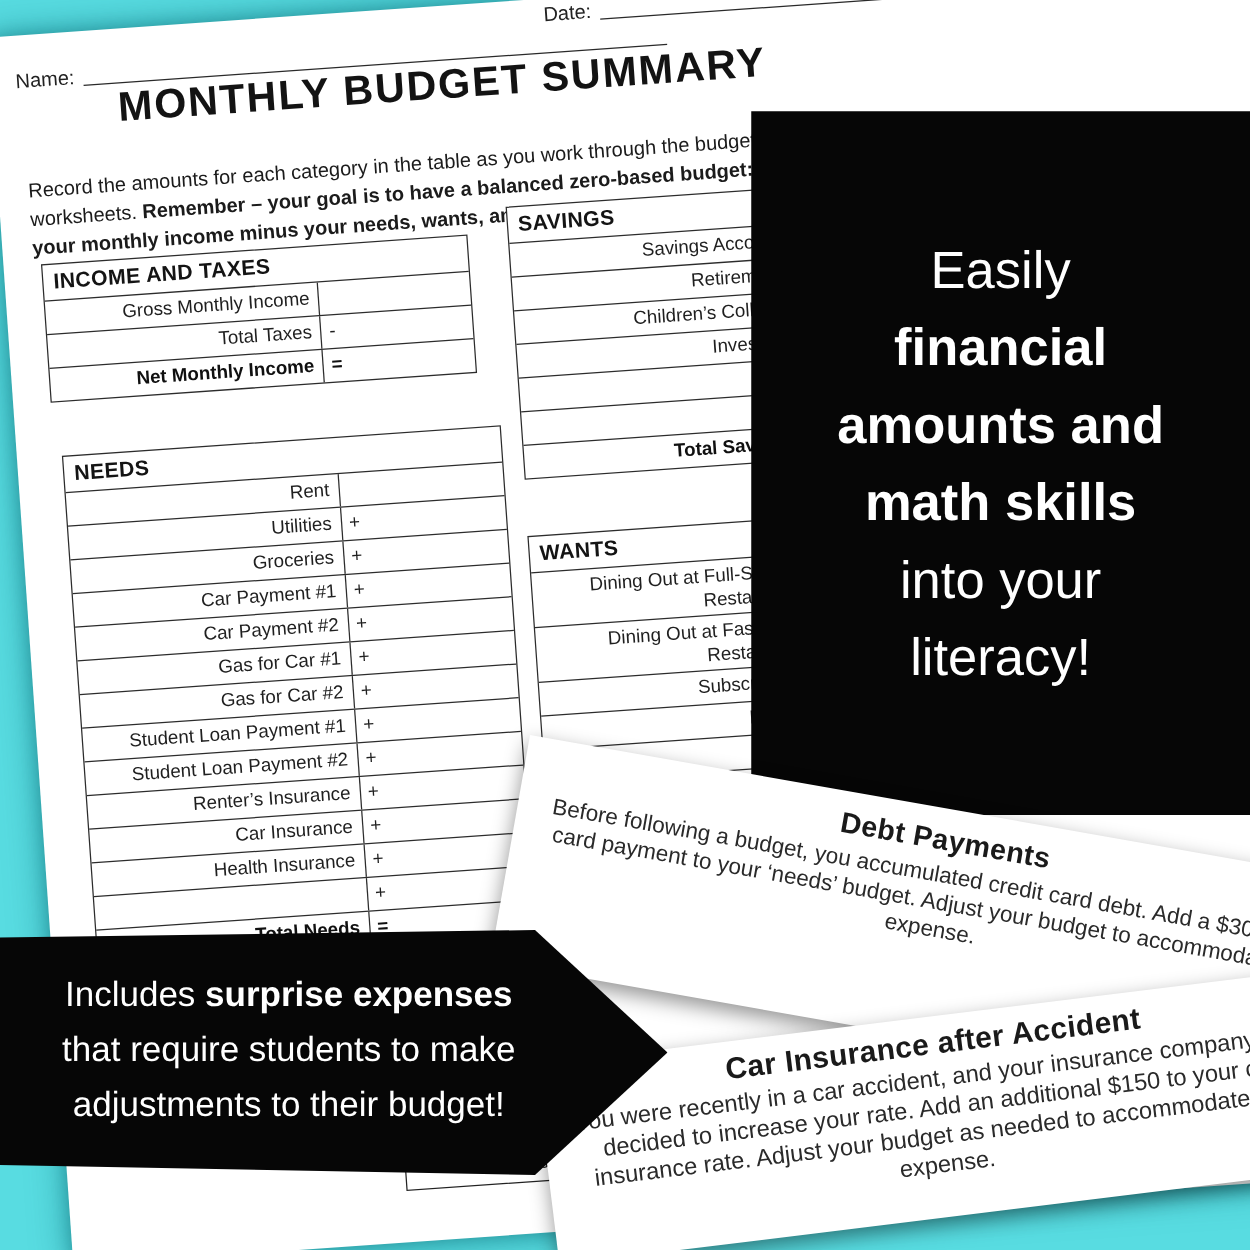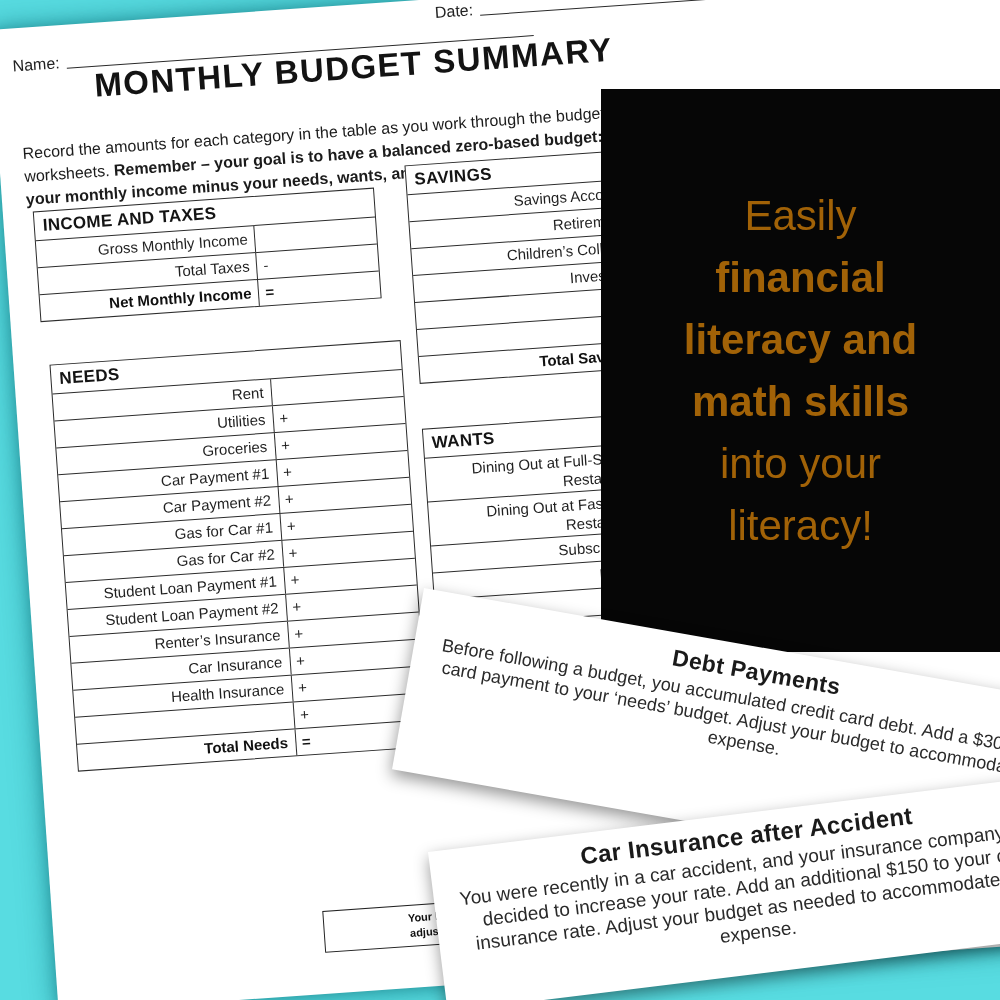--- a/index.html
+++ b/index.html
@@ -40,21 +40,21 @@
 
   .footer-note{
     position:absolute;left:270px;top:902px;width:305px;border:1.6px solid #222;
     padding:5px 8px;font-size:11px;font-weight:700;text-align:center;line-height:15px;color:#111;
   }
 
   
   .main-callout{
     position:absolute;left:601px;top:89px;width:399px;height:563px;background:#060606;z-index:2;
     display:flex;flex-direction:column;justify-content:center;align-items:center;
-    color:#a16207;text-align:center;font-size:42px;line-height:62px;font-weight:400;
+    color:#ffffff;text-align:center;font-size:42px;line-height:62px;font-weight:400;
   }
   .co-line.bold{font-weight:700;}
 
   
   .card{
     position:absolute;background:#ffffff;color:#2a2a2a;transform-origin:0 0;
     box-shadow:0 6px 16px rgba(0,0,0,.42);
   }
   .card-title{font-weight:700;text-align:center;color:#1a1a1a;letter-spacing:.3px;}
   .card-body{text-align:center;}
@@ -233,29 +233,34 @@
 
     <div class="footer-note" id="footer-note">
         <div>Your budget balance must be</div>
         <div>adjust your budget. (See pag</div>
       </div>
   </div>
 
   <div class="main-callout" id="main-callout">
       <div class="co-line">Easily</div>
       <div class="co-line bold">financial</div>
-      <div class="co-line bold">literacy and</div>
+      <div class="co-line bold">amounts and</div>
       <div class="co-line bold">math skills</div>
       <div class="co-line">into your</div>
       <div class="co-line">literacy!</div>
     </div>
 
   <div class="card debt-card">
     <div class="card-title">Debt Payments</div>
     <div class="card-body">Before following a budget, you accumulated credit card debt.  Add a $300 credit card payment to your ‘needs’ budget.  Adjust your budget to accommodate this expense.</div>
   </div>
   <div class="card ins-card">
     <div class="card-title">Car Insurance after Accident</div>
     <div class="card-body">You were recently in a car accident, and your insurance company has decided to increase your rate. Add an additional $150 to your car insurance rate.  Adjust your budget as needed to accommodate this expense.</div>
   </div>
 
+  <div class="banner" id="banner">
+      <div class="bn-line"><span>Includes </span><b>surprise expenses</b></div>
+      <div class="bn-line"><span>that require students to make</span></div>
+      <div class="bn-line"><span>adjustments to their budget!</span></div>
+    </div>
 
 </div>
 
 </body></html>

